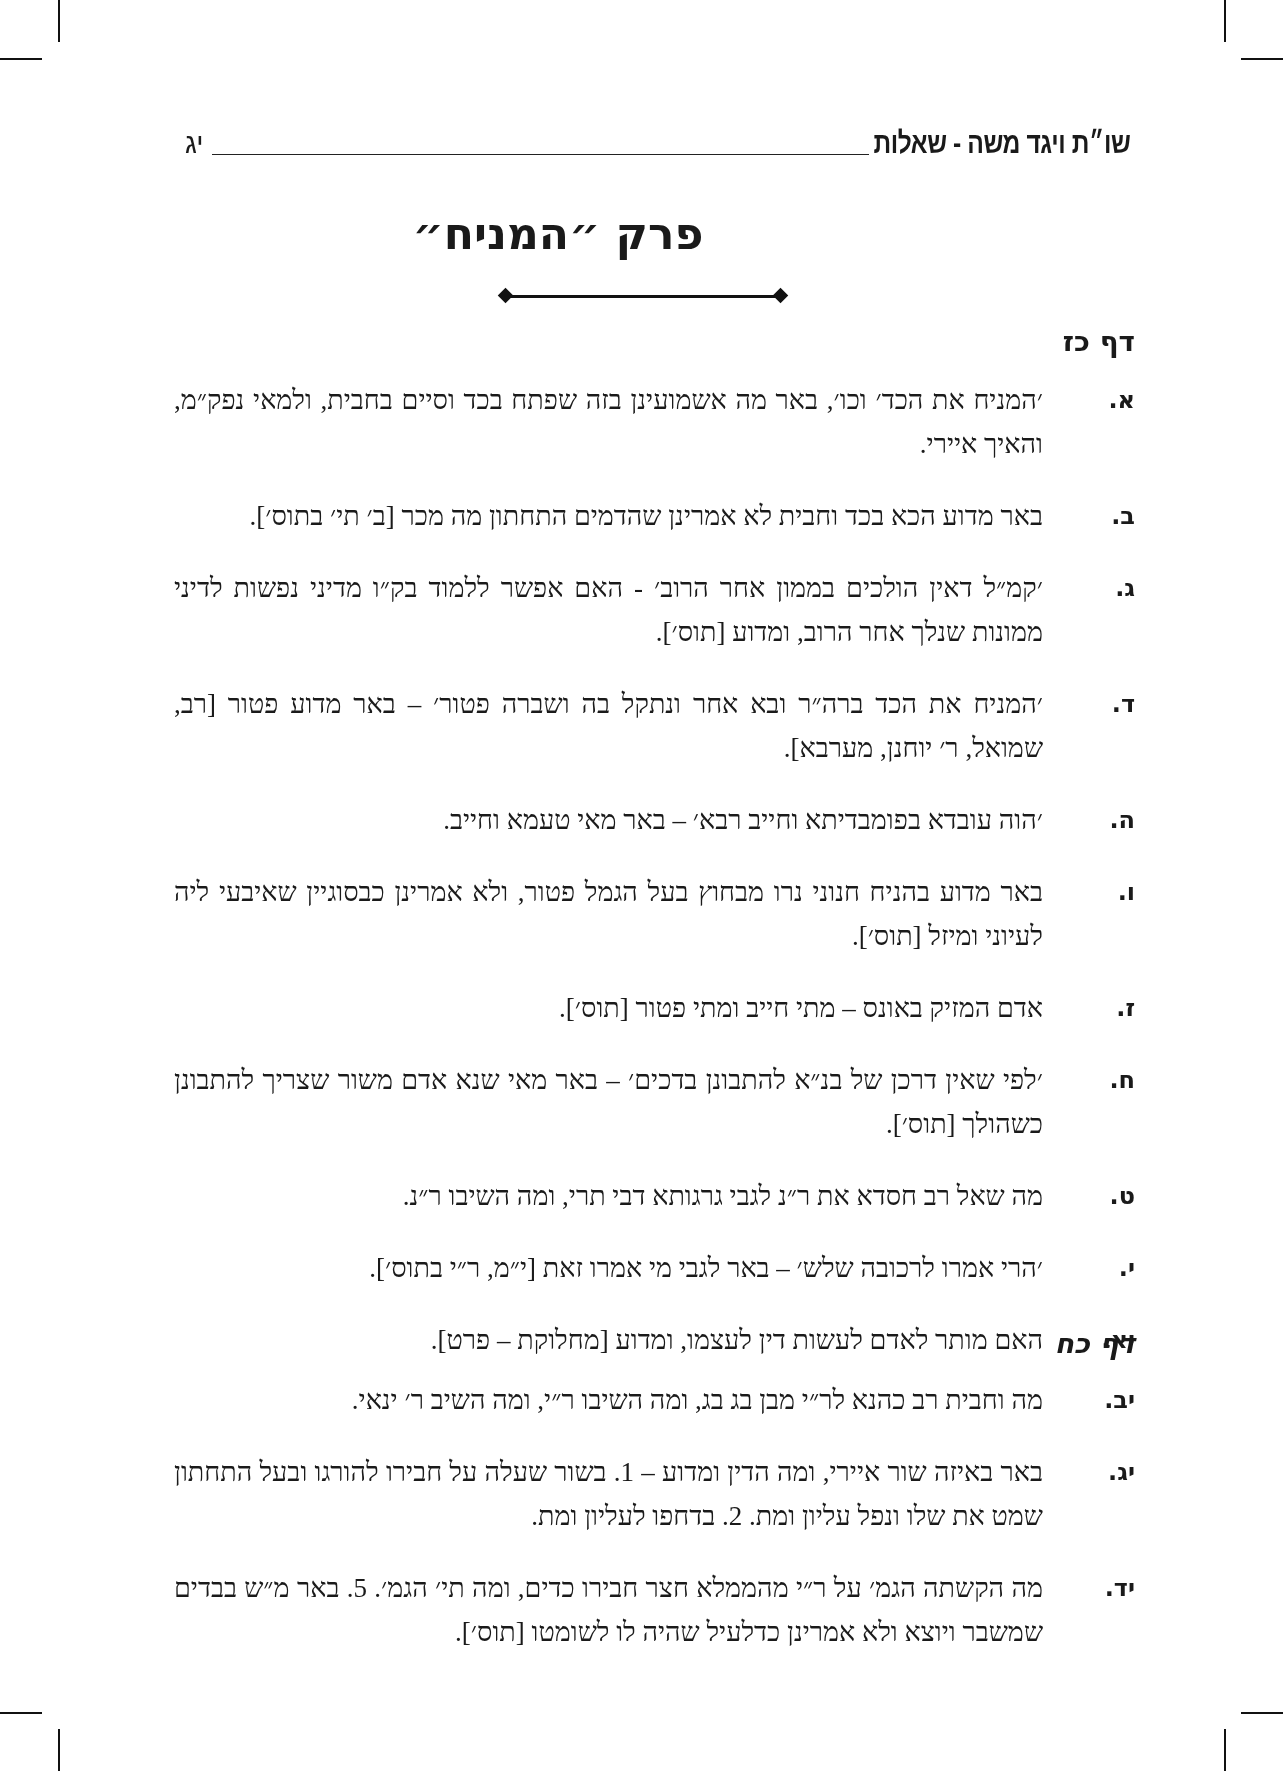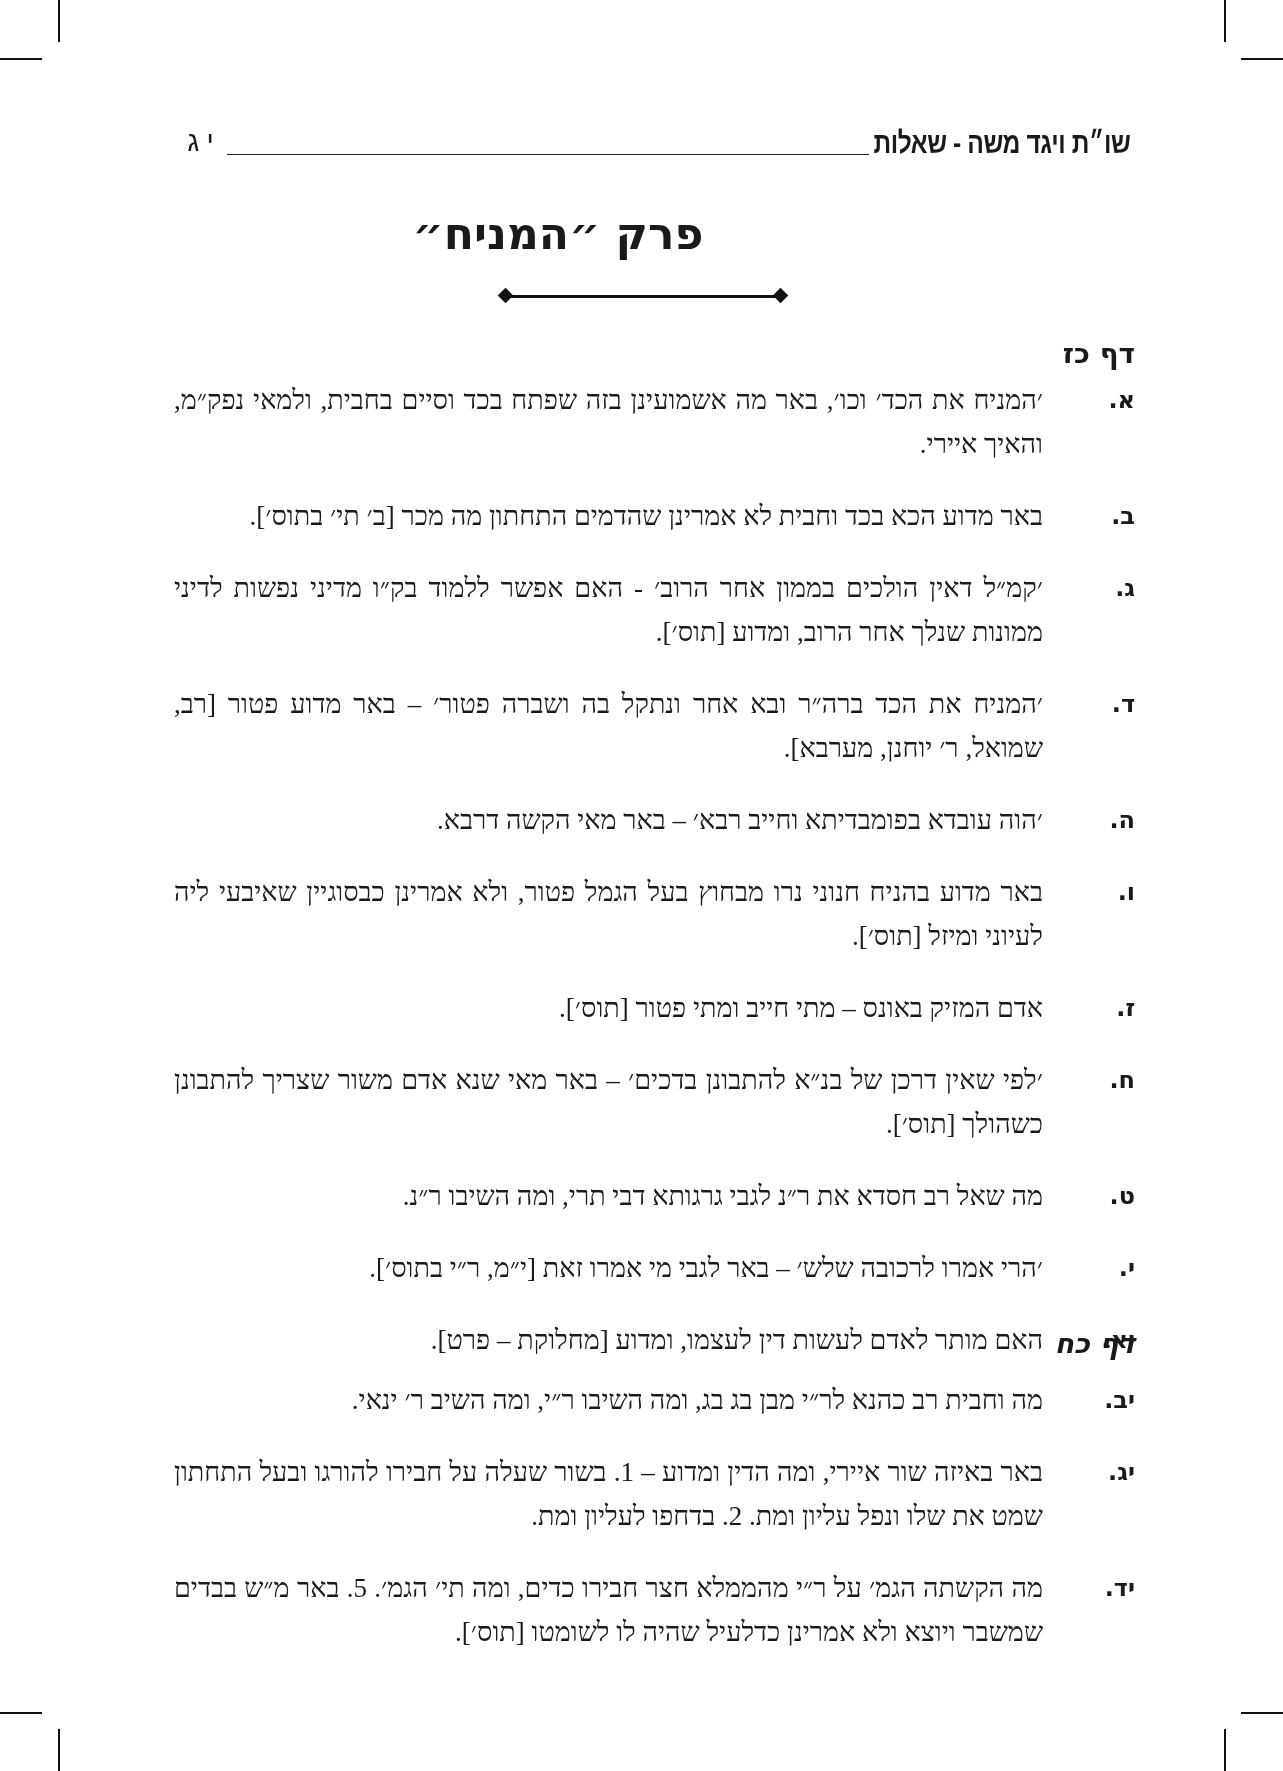--- a/index.html
+++ b/index.html
@@ -43,21 +43,21 @@
       transform-origin: right bottom;
       margin-left: -60px;
     }
     .running-header .rule {
       flex: 1;
       border-bottom: 1.5px solid #222;
       height: 0;
       margin: 0 8px 3px 8px;
     }
     .running-header .page-num {
-      font-family: Liberation Mono, monospace;
+      font-family: Liberation Sans, sans-serif;
       font-size: 28px;
       line-height: 1;
     }
 
     .chapter-title {
       position: absolute;
       top: 212px;
       left: 0;
       width: 1116px;
       text-align: center;
@@ -147,21 +147,21 @@
   <span class="page-num">יג</span>
 </div>
 
 <div class="chapter-title">פרק ״המניח״</div>
 <div class="ornament">
   <span class="line"></span>
   <span class="diamond left"></span>
   <span class="diamond right"></span>
 </div>
 
-<div class="content" style="top:328px;margin-top:12px;">
+<div class="content" style="top:328px;">
   <h2 class="daf-heading">דף כז</h2>
 </div>
 
 <div class="content" style="top:378px;">
   <div class="item" style="margin-bottom:28px;">
     <span class="label">א.</span>
     <span class="text">׳המניח את הכד׳ וכו׳, באר מה אשמועינן בזה שפתח בכד וסיים בחבית, ולמאי נפק״מ, והאיך איירי.</span>
   </div>
   <div class="item" style="margin-bottom:28px;">
     <span class="label">ב.</span>
@@ -170,21 +170,21 @@
   <div class="item" style="margin-bottom:28px;">
     <span class="label">ג.</span>
     <span class="text">׳קמ״ל דאין הולכים בממון אחר הרוב׳ - האם אפשר ללמוד בק״ו מדיני נפשות לדיני ממונות שנלך אחר הרוב, ומדוע [תוס׳].</span>
   </div>
   <div class="item" style="margin-bottom:28px;">
     <span class="label">ד.</span>
     <span class="text">׳המניח את הכד ברה״ר ובא אחר ונתקל בה ושברה פטור׳ – באר מדוע פטור [רב, שמואל, ר׳ יוחנן, מערבא].</span>
   </div>
   <div class="item" style="margin-bottom:28px;">
     <span class="label">ה.</span>
-    <span class="text">׳הוה עובדא בפומבדיתא וחייב רבא׳ – באר מאי הקשה דרבא.</span>
+    <span class="text">׳הוה עובדא בפומבדיתא וחייב רבא׳ – באר מאי טעמא וחייב.</span>
   </div>
   <div class="item" style="margin-bottom:28px;">
     <span class="label">ו.</span>
     <span class="text">באר מדוע בהניח חנוני נרו מבחוץ בעל הגמל פטור, ולא אמרינן כבסוגיין שאיבעי ליה לעיוני ומיזל [תוס׳].</span>
   </div>
   <div class="item" style="margin-bottom:28px;">
     <span class="label">ז.</span>
     <span class="text">אדם המזיק באונס – מתי חייב ומתי פטור [תוס׳].</span>
   </div>
   <div class="item" style="margin-bottom:28px;">

